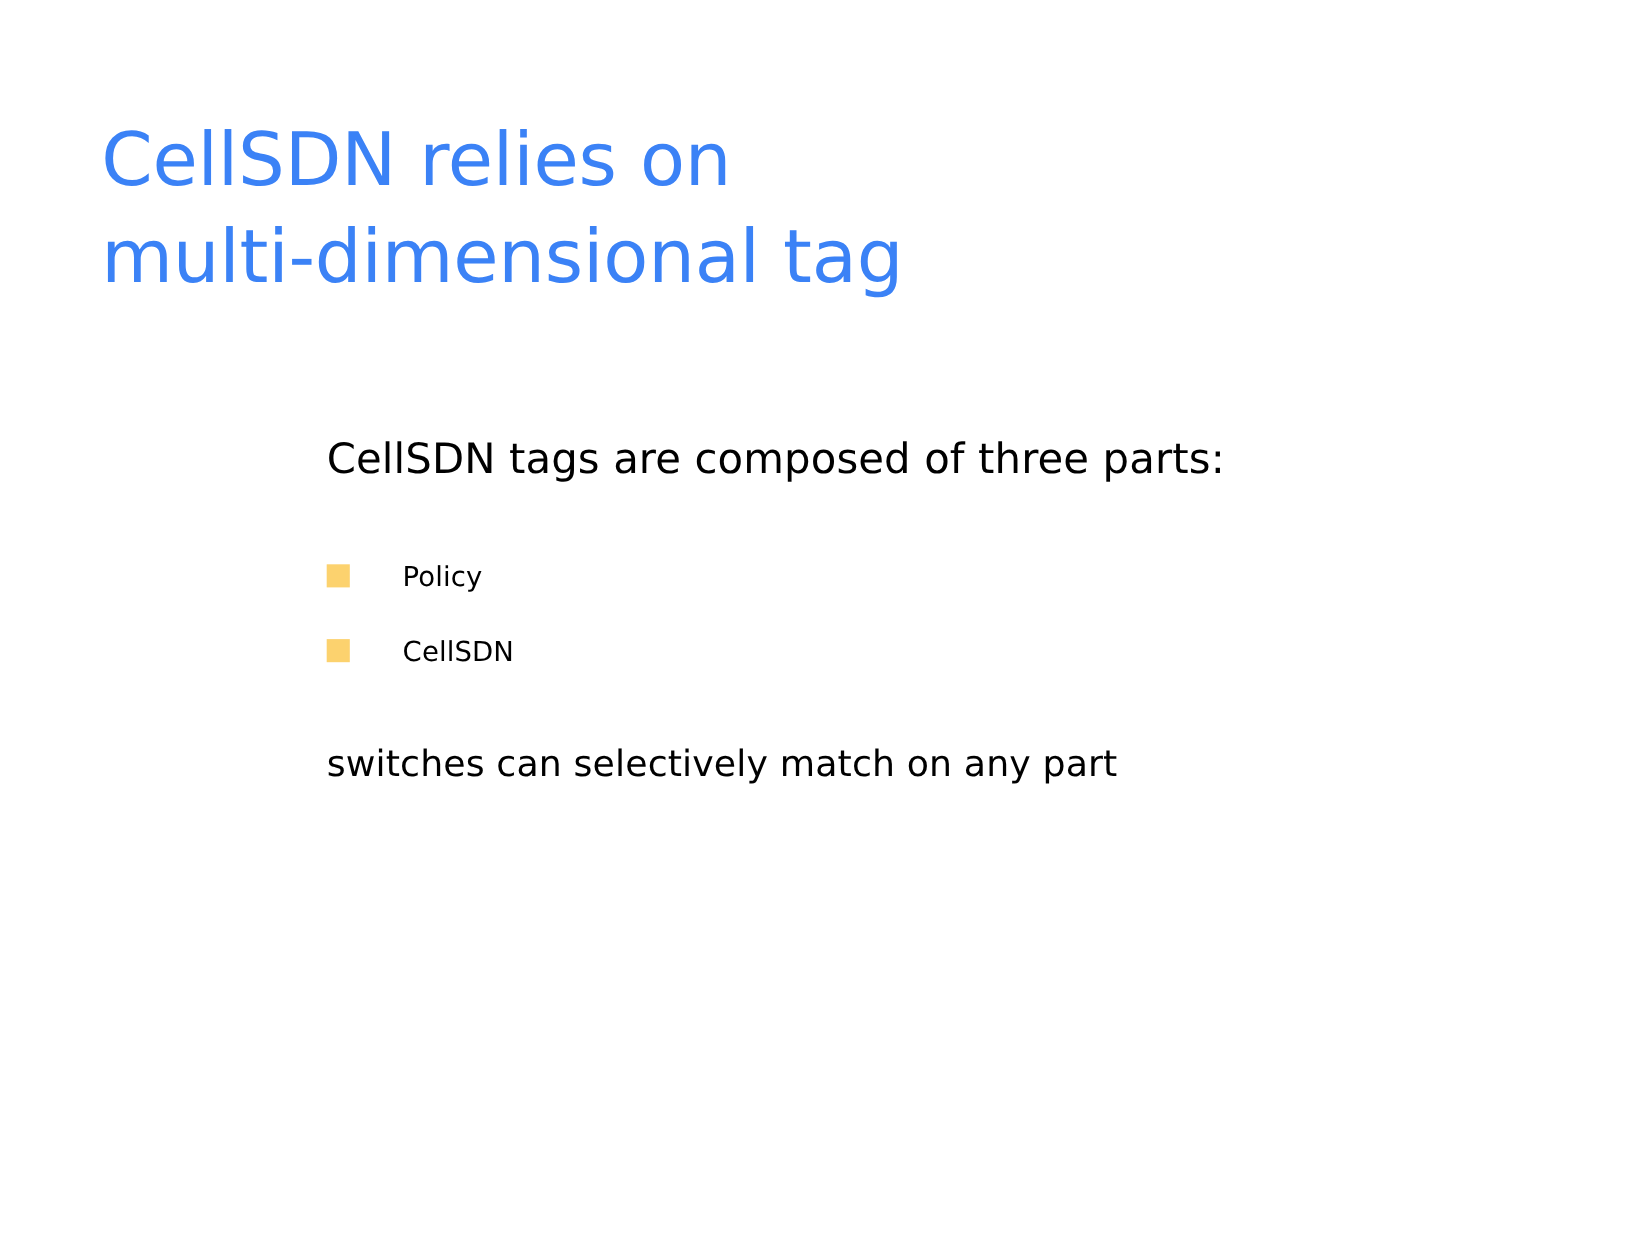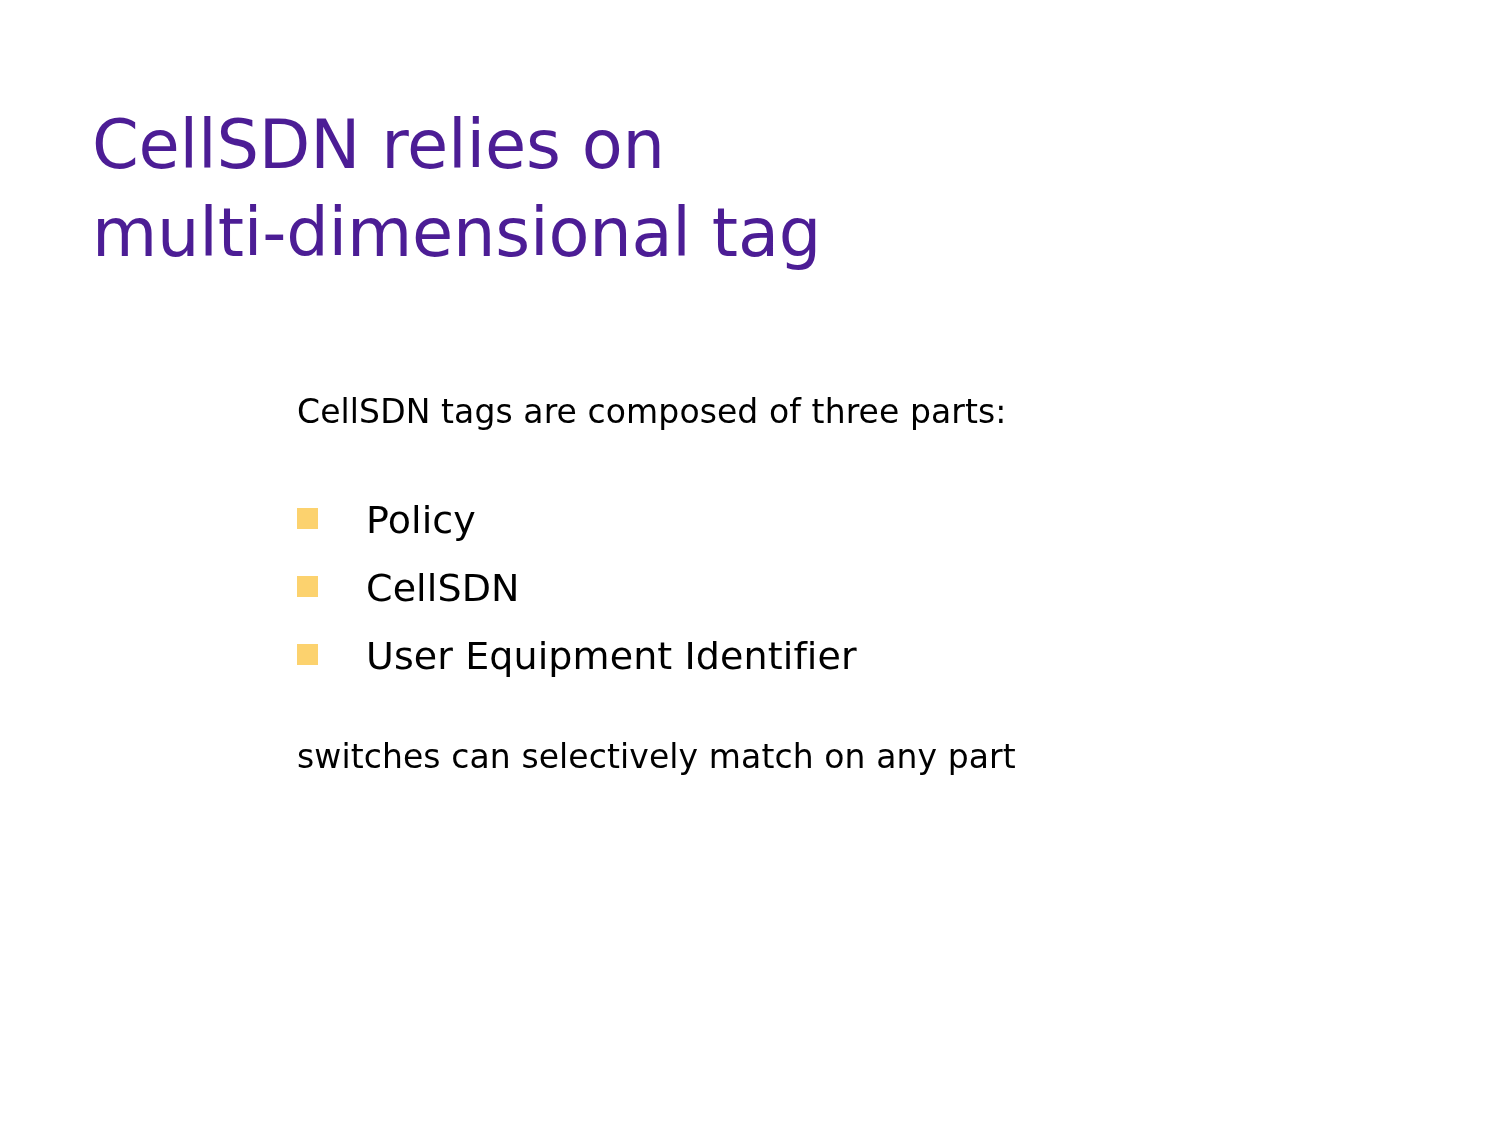--- a/index.html
+++ b/index.html
@@ -20,35 +20,35 @@
 
   
   .slide-title {
     position: absolute;
     left: 92px;
     top: 56px;
     width: 1180px;
     font-size: 67px;
     line-height: 88px;
     font-weight: 400;
-    color: #4c1d95;
+    color: #3b82f6;
     letter-spacing: -0.2px;
     white-space: pre-line;
   }
 
   
   .body-block {
     position: absolute;
     left: 297px;
     top: 358px;
     width: 1100px;
   }
 
   .intro-line {
-    font-size: 33px;
+    font-size: 38px;
     line-height: 42px;
     font-weight: 400;
     color: #000000;
     letter-spacing: 0.1px;
   }
 
   .bullet-list {
     margin: 0;
     padding: 0;
     list-style: none;
@@ -66,21 +66,21 @@
     position: absolute;
     left: 0px;
     top: 9px;
     width: 21px;
     height: 21px;
     background: #fcd26e;
   }
 
   .bullet-label {
     display: block;
-    font-size: 38px;
+    font-size: 25px;
     line-height: 42px;
     font-weight: 400;
     color: #000000;
     letter-spacing: 0.1px;
   }
 
   .closing-line {
     font-size: 33px;
     line-height: 42px;
     font-weight: 400;
@@ -105,24 +105,20 @@
       <li class="bullet-item">
         <span class="bullet-marker" style="background: rgb(252, 210, 110);"></span>
         <span class="bullet-label">Policy</span>
       </li>
 
       <li class="bullet-item">
         <span class="bullet-marker" style="background: rgb(252, 210, 110);"></span>
         <span class="bullet-label">CellSDN</span>
       </li>
 
-      <li class="bullet-item">
-        <span class="bullet-marker" style="background: rgb(252, 210, 110);"></span>
-        <span class="bullet-label">User Equipment Identifier</span>
-      </li>
 
     </ul>
 
     <p class="closing-line">switches can selectively match on any part</p>
 
   </div>
 
 </div>
 
 </body></html>

